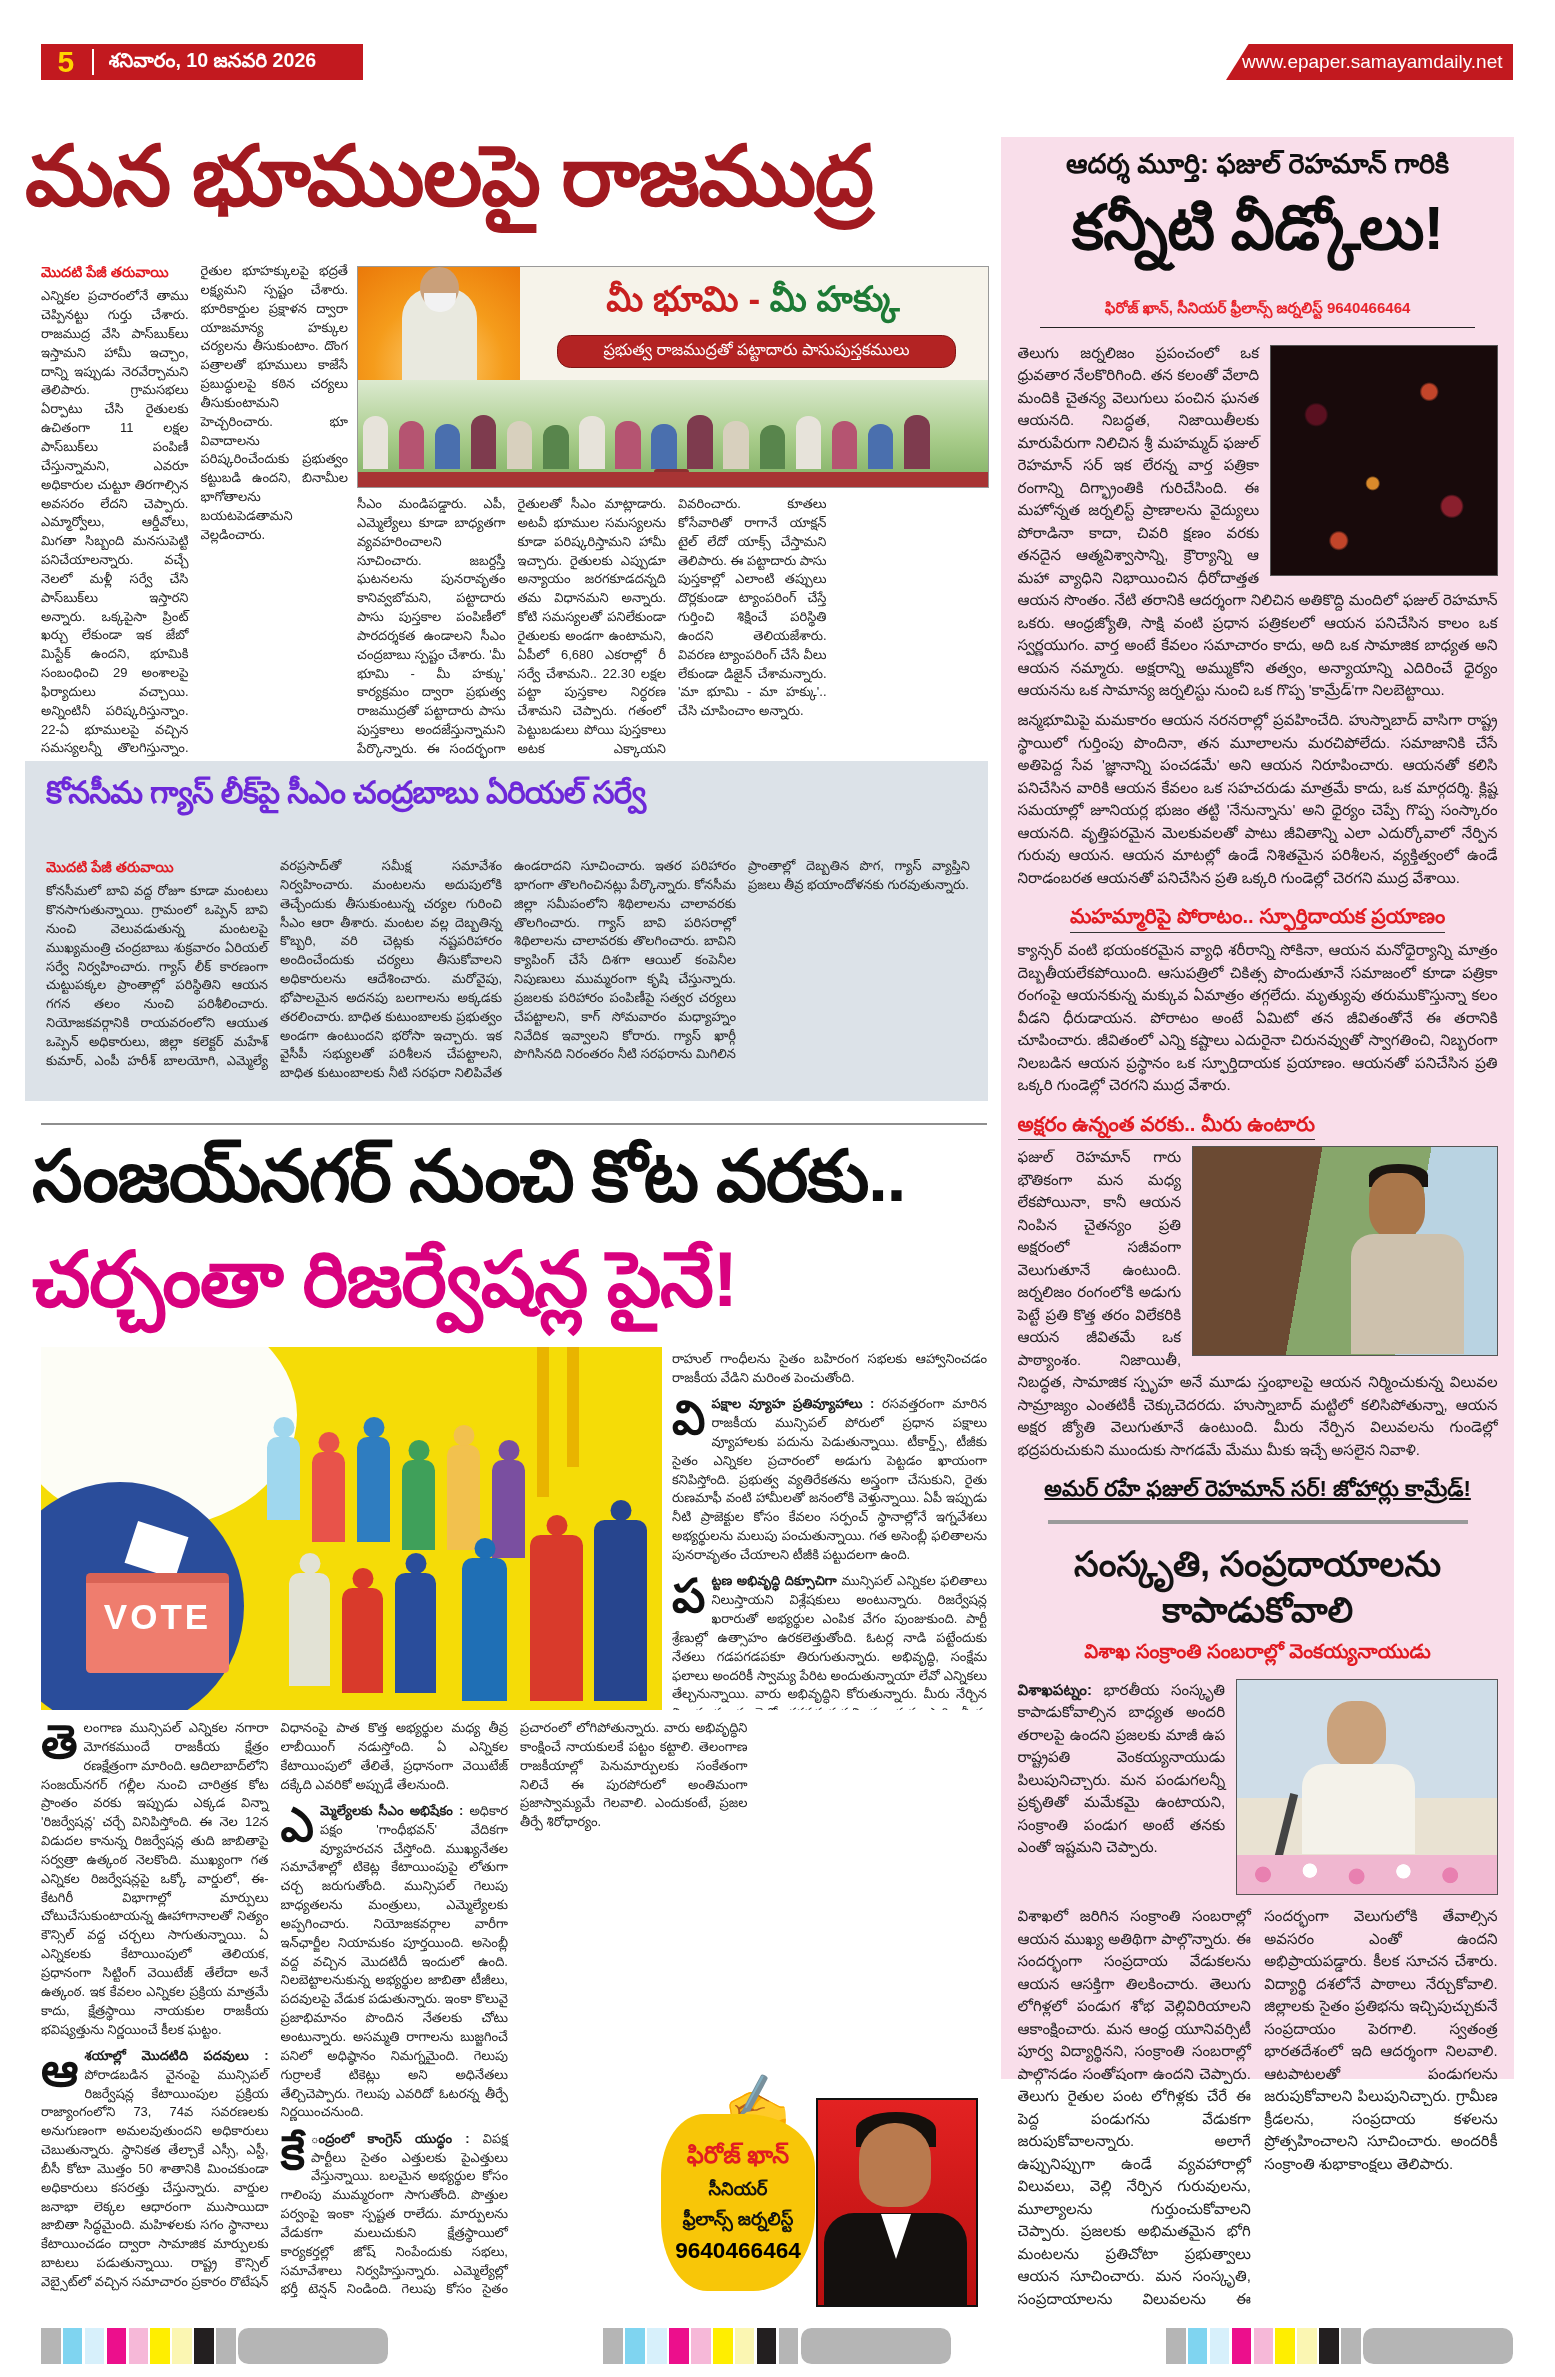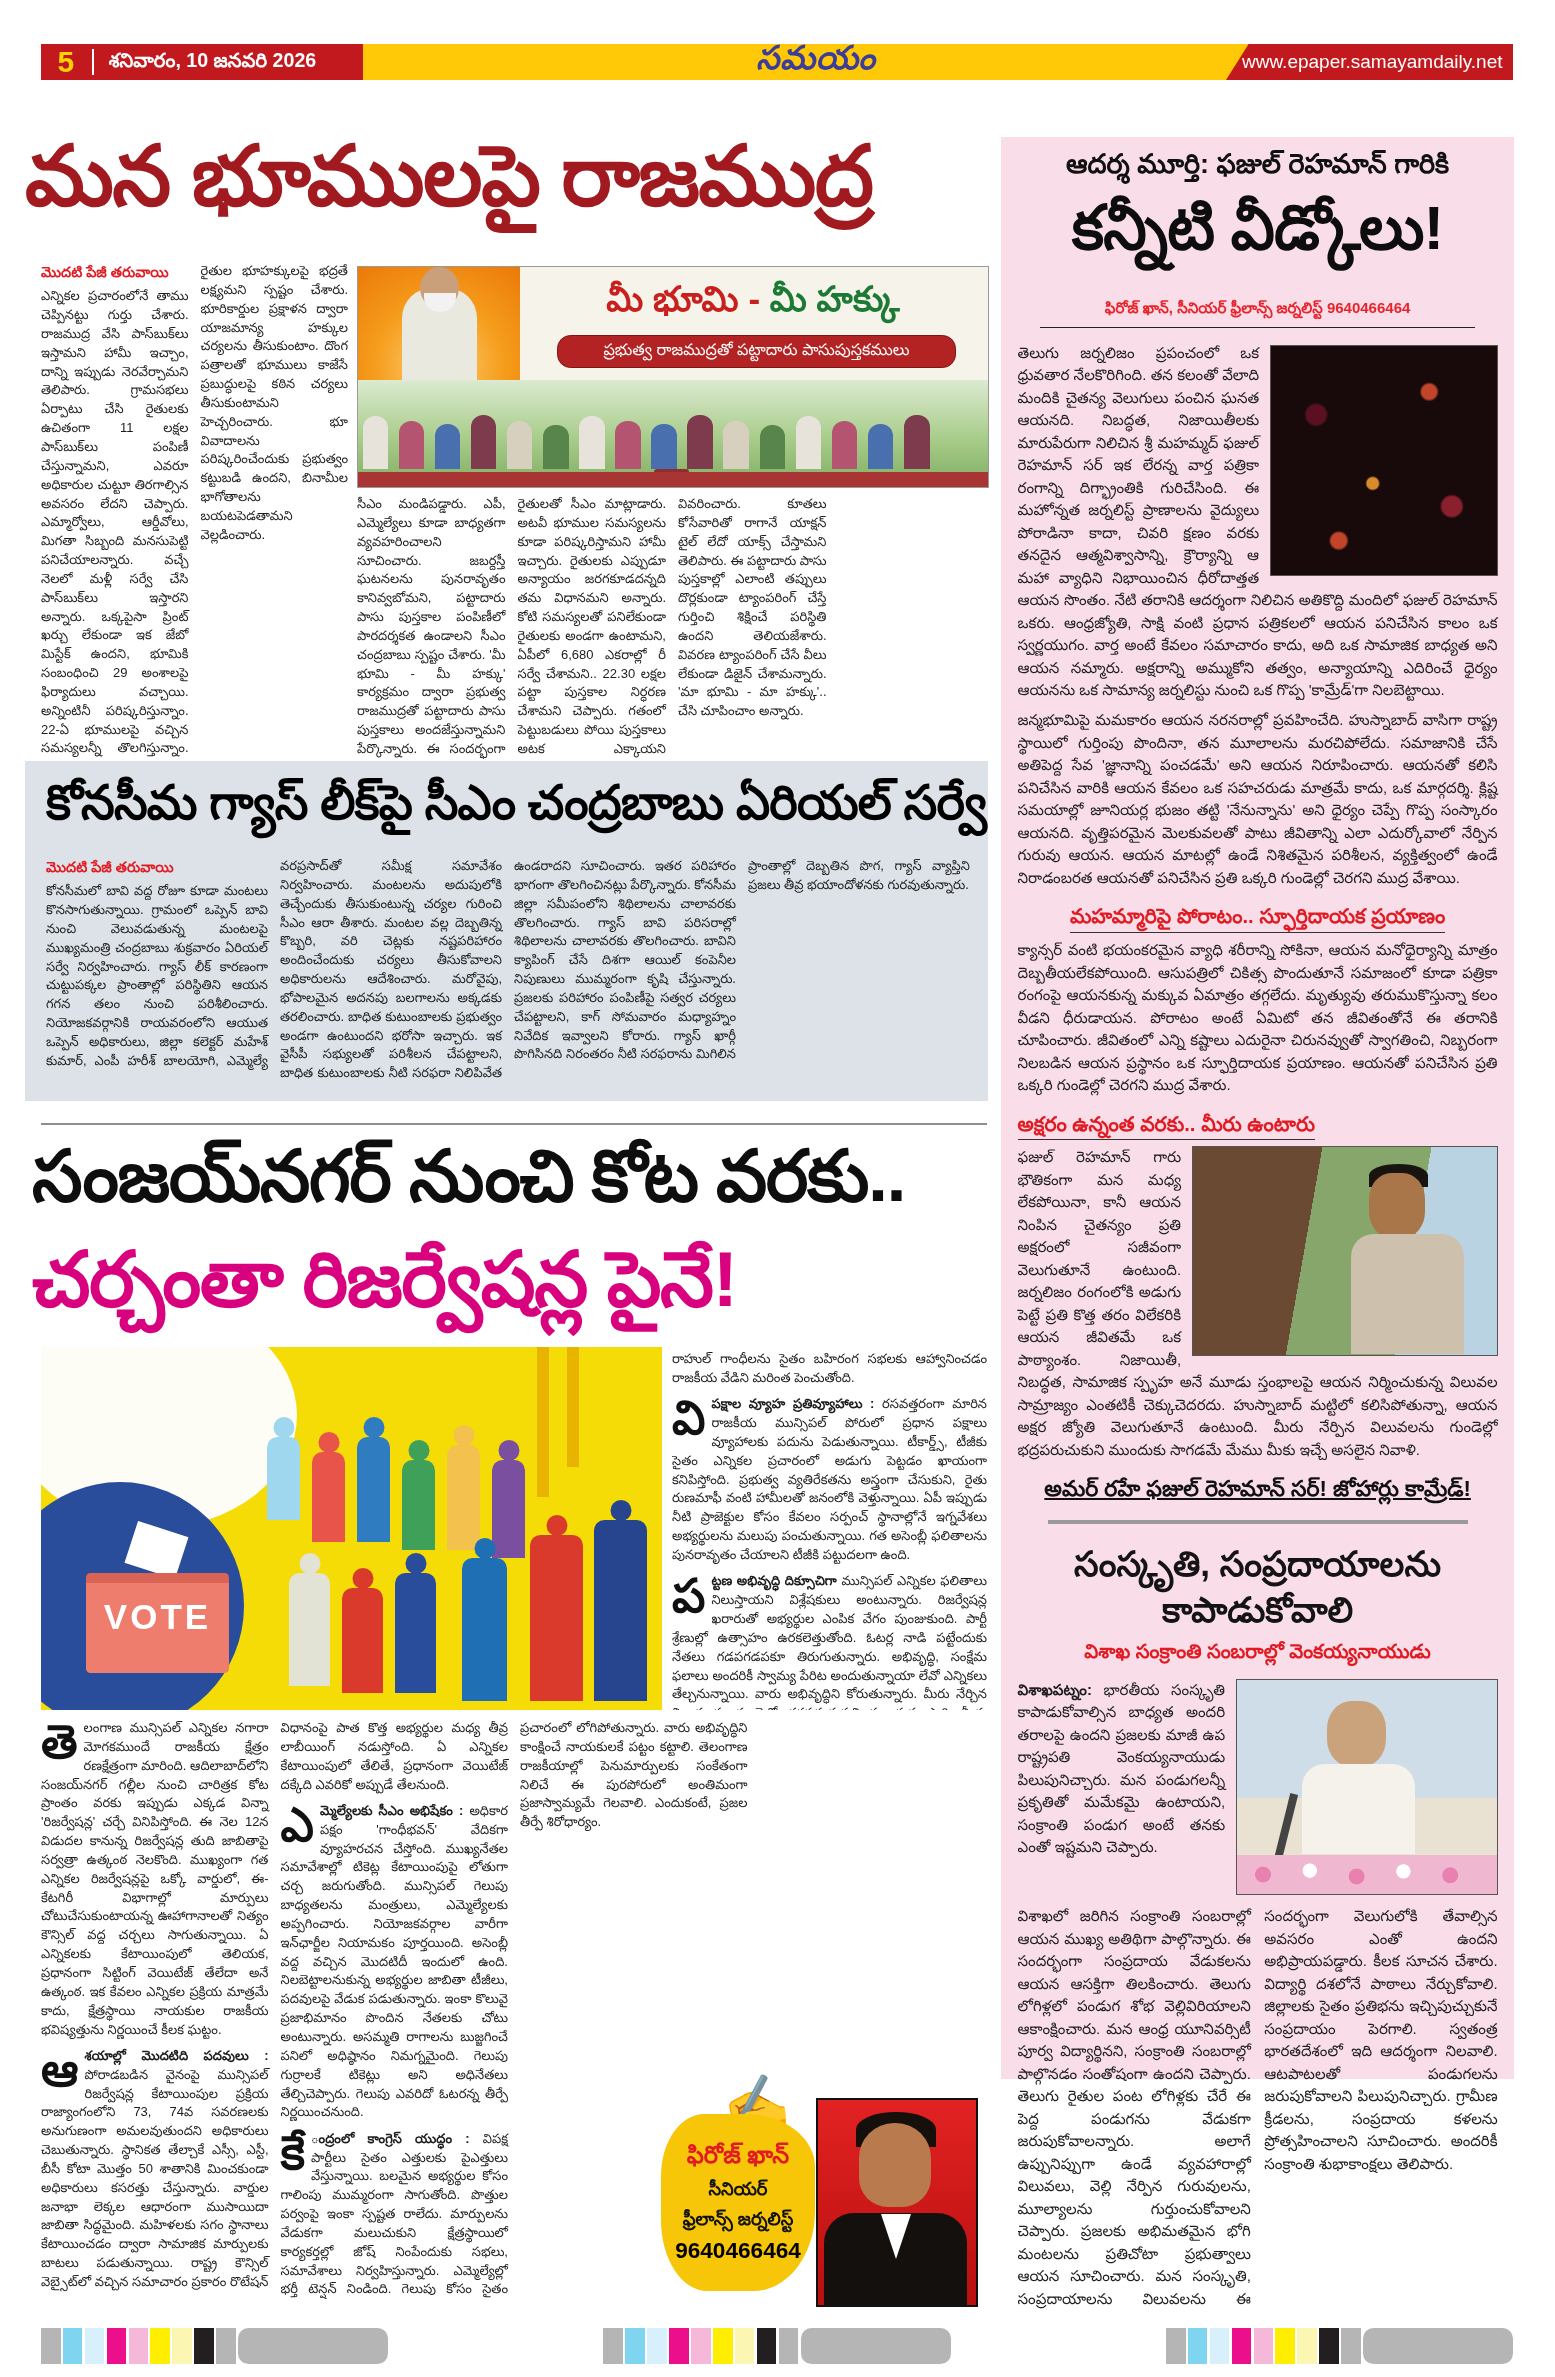--- a/index.html
+++ b/index.html
@@ -45,21 +45,21 @@
   .crowd span{display:inline-block;width:25.6px;height:48px;border-radius:12px 12px 0 0;}
   .crowd span:nth-child(6n+1){background:#e7e3da;height:53px;}
   .crowd span:nth-child(6n+2){background:#b55471;}
   .crowd span:nth-child(6n+3){background:#4a6fae;height:45px;}
   .crowd span:nth-child(6n+4){background:#7e3b4e;height:54px;}
   .crowd span:nth-child(6n+5){background:#d8d0be;}
   .crowd span:nth-child(6n+6){background:#58854c;height:44px;}
   .podium{position:absolute;left:47%;top:89px;width:35px;height:42px;background:#8c2f2f;border-radius:3px;}
   
   .gas{top:761px;left:25px;width:963px;height:340px;background:#dce2e8;}
-  .gas-headline{position:absolute;left:21px;top:13.5px;width:925px;font-size:48px;font-weight:800;color:#000000;letter-spacing:-0.8px;white-space:nowrap;}
+  .gas-headline{position:absolute;left:21px;top:13.5px;width:925px;font-size:31px;font-weight:800;color:#6d28d9;letter-spacing:-0.8px;white-space:nowrap;}
   .gas-body{position:absolute;left:21px;top:96px;width:924px;height:227px;}
   
   .mun-rule{top:1123px;left:41px;width:946px;height:2.3px;background:#8e8e8e;}
   .mun-top{top:1135px;left:32px;width:956px;font-size:72px;font-weight:800;color:#0e0e0e;letter-spacing:-1.5px;white-space:nowrap;}
   .mun-main{top:1235px;left:32px;width:956px;font-size:77px;font-weight:800;color:#d8017e;letter-spacing:-1.5px;white-space:nowrap;}
   .cartoon{top:1347px;left:41px;width:621px;height:363px;background:#f5dc07;overflow:hidden;}
   .c-white{position:absolute;left:-30px;top:-45px;width:286px;height:226px;background:#fdfdf6;border-radius:50%;}
   .c-circle{position:absolute;left:-45px;top:135px;width:248px;height:248px;background:#2a4d9b;border-radius:50%;}
   .c-box{position:absolute;left:45px;top:226px;width:143px;height:90px;background:#ef7d6e;border-radius:4.5px;border-top:10.5px solid #d96355;}
   .c-vote{position:absolute;left:45px;top:250px;width:143px;text-align:center;color:#fff;font-weight:800;font-size:35px;letter-spacing:3px;}
@@ -135,23 +135,20 @@
 <body>
 
 <div class="page">
 
   <div class="abs hdr">
     <div class="hdr-left">
       <span class="hdr-num">5</span>
       <span class="hdr-div"></span>
       <span class="hdr-date">శనివారం, 10 జనవరి 2026</span>
     </div>
-    <div class="hdr-mid">
-      <span class="masthead">సమయం</span>
-    </div>
     <div class="hdr-right">
       <span class="hdr-url">www.epaper.samayamdaily.net</span>
     </div>
   </div>
 
   <div class="abs lead-headline">మన భూములపై రాజముద్ర</div>
 
   <div class="abs cols2 bt" style="top:262px;left:41px;width:307px;height:513px;">
     <span class="red-label">మొదటి పేజీ తరువాయి</span>
     <p>ఎన్నికల ప్రచారంలోనే తాము చెప్పినట్టు గుర్తు చేశారు. రాజముద్ర వేసి పాస్‌బుక్‌లు ఇస్తామని హామీ ఇచ్చాం, దాన్ని ఇప్పుడు నెరవేర్చామని తెలిపారు. గ్రామసభలు ఏర్పాటు చేసి రైతులకు ఉచితంగా 11 లక్షల పాస్‌బుక్‌లు పంపిణీ చేస్తున్నామని, ఎవరూ అధికారుల చుట్టూ తిరగాల్సిన అవసరం లేదని చెప్పారు. ఎమ్మార్వోలు, ఆర్డీవోలు, మిగతా సిబ్బంది మనసుపెట్టి పనిచేయాలన్నారు. వచ్చే నెలలో మళ్లీ సర్వే చేసి పాస్‌బుక్‌లు ఇస్తారని అన్నారు. ఒక్కపైసా ప్రింట్ ఖర్చు లేకుండా ఇక జేబో మిస్టేక్ ఉందని, భూమికి సంబంధించి 29 అంశాలపై ఫిర్యాదులు వచ్చాయి. అన్నింటినీ పరిష్కరిస్తున్నాం. 22-ఏ భూములపై వచ్చిన సమస్యలన్నీ తొలగిస్తున్నాం. రైతుల భూహక్కులపై భద్రతే లక్ష్యమని స్పష్టం చేశారు. భూరికార్డుల ప్రక్షాళన ద్వారా యాజమాన్య హక్కుల చర్యలను తీసుకుంటాం. దొంగ పత్రాలతో భూములు కాజేసే ప్రబుద్ధులపై కఠిన చర్యలు తీసుకుంటామని హెచ్చరించారు. భూ వివాదాలను పరిష్కరించేందుకు ప్రభుత్వం కట్టుబడి ఉందని, బినామీల భాగోతాలను బయటపెడతామని వెల్లడించారు.</p>

